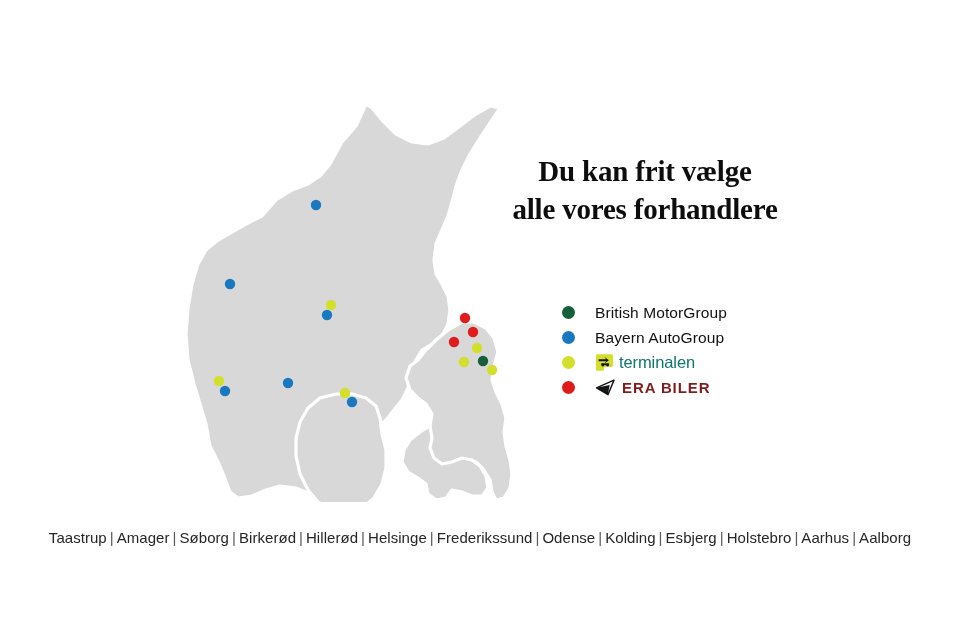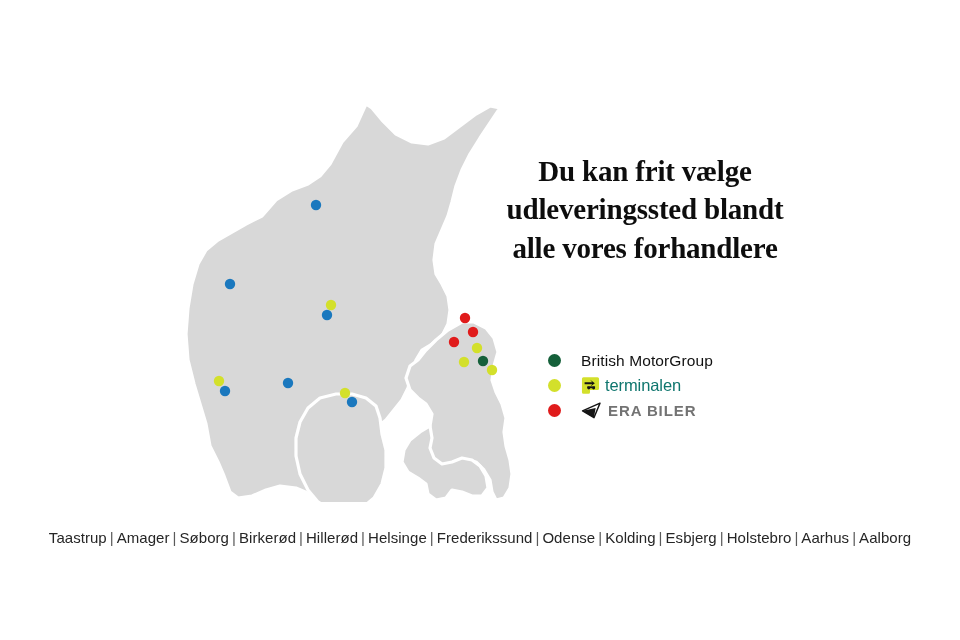--- a/index.html
+++ b/index.html
@@ -39,24 +39,23 @@
     line-height: 1.32;
     font-weight: 700;
     letter-spacing: -0.2px;
     color: #0d0d0d;
   }
   #headline .hl-line { display: block; white-space: nowrap; font-family: Liberation Serif, serif; }
 
   
   #legend {
     position: absolute;
-    left: 548px;
+    left: 562px;
     top: 300px;
     width: 320px;
-    margin-top: 48px;
   }
   .legend-row {
     display: flex;
     align-items: center;
     height: 25px;
     margin-bottom: 0px;
   }
   .legend-dot {
     width: 13px;
     height: 13px;
@@ -98,21 +97,21 @@
   .era-mark {
     width: 21px;
     height: 17px;
     margin-right: 6px;
     flex: 0 0 21px;
   }
   .era-word {
     font-size: 15px;
     font-weight: 700;
     letter-spacing: 0.9px;
-    color: #737373;
+    color: #7f1d1d;
   }
 
   
   #city-strip {
     position: absolute;
     left: 0;
     top: 529px;
     width: 960px;
     text-align: center;
     font-size: 15px;
@@ -191,31 +190,34 @@
         <circle cx="297" cy="250" r="5.2" fill="#d3e02b" class="map-dot"></circle>
         <circle cx="284" cy="264" r="5.2" fill="#d3e02b" class="map-dot"></circle>
         <circle cx="303" cy="263" r="5.2" fill="#15603a" class="map-dot"></circle>
         <circle cx="312" cy="272" r="5.2" fill="#d3e02b" class="map-dot"></circle>
       </g>
   </svg>
 </div>
 
 <div id="headline">
   <span class="hl-line">Du kan frit vælge</span>
-  <span class="hl-line">udleveringssted blandt</span>
   <span class="hl-line">alle vores forhandlere</span>
 </div>
 
 <div id="legend">
 
   <div class="legend-row">
     <span class="legend-dot" style="background:#15603a"></span>
     <span class="legend-label">British MotorGroup</span>
   </div>
 
+  <div class="legend-row">
+    <span class="legend-dot" style="background:#1a78be"></span>
+    <span class="legend-label">Bayern AutoGroup</span>
+  </div>
 
   <div class="legend-row">
     <span class="legend-dot" style="background:#d3e02b"></span>
     <span class="logo-terminalen">
       <svg class="term-mark" viewBox="0 0 20 20">
         <path d="M2.6 1.2 H17.4 A1.6 1.6 0 0 1 19 2.8 V13.2 A1.6 1.6 0 0 1 17.4 14.8
                  H9.5 V17.2 A1.6 1.6 0 0 1 7.9 18.8 H2.6 A1.6 1.6 0 0 1 1 17.2
                  V2.8 A1.6 1.6 0 0 1 2.6 1.2 Z" fill="#d3e02b"></path>
         <path d="M3.8 6.6 H11.8 L9.6 3.9 L14.6 7.6 L9.6 11.3 L11.8 8.6 H3.8 Z" fill="#141414"></path>
         <circle cx="8.2" cy="12.6" r="1.5" fill="#141414"></circle>

